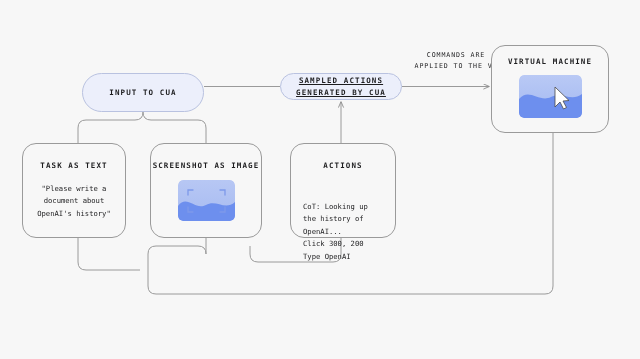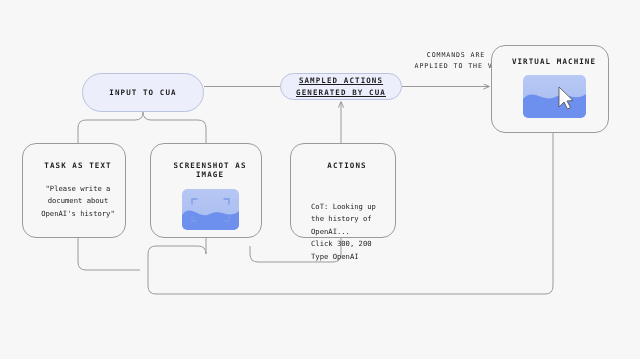--- a/index.html
+++ b/index.html
@@ -51,21 +51,20 @@
   .card {
     position: absolute;
     background: #f7f7f7;
     border: 1px solid #9a9a9a;
     border-radius: 14px;
     box-sizing: border-box;
     z-index: 3;
     display: flex;
     flex-direction: column;
     align-items: center;
-    padding-left: 8px;
   }
   #card-task   { left: 22px;  top: 143px; width: 104px; height: 95px; }
   #card-shot   { left: 150px; top: 143px; width: 112px; height: 95px; }
   #card-act    { left: 290px; top: 143px; width: 106px; height: 95px; }
   #card-vm     { left: 491px; top: 45px;  width: 118px; height: 88px; }
 
   .card-title {
     font-size: 7.5px;
     font-weight: 700;
     letter-spacing: 1.1px;

